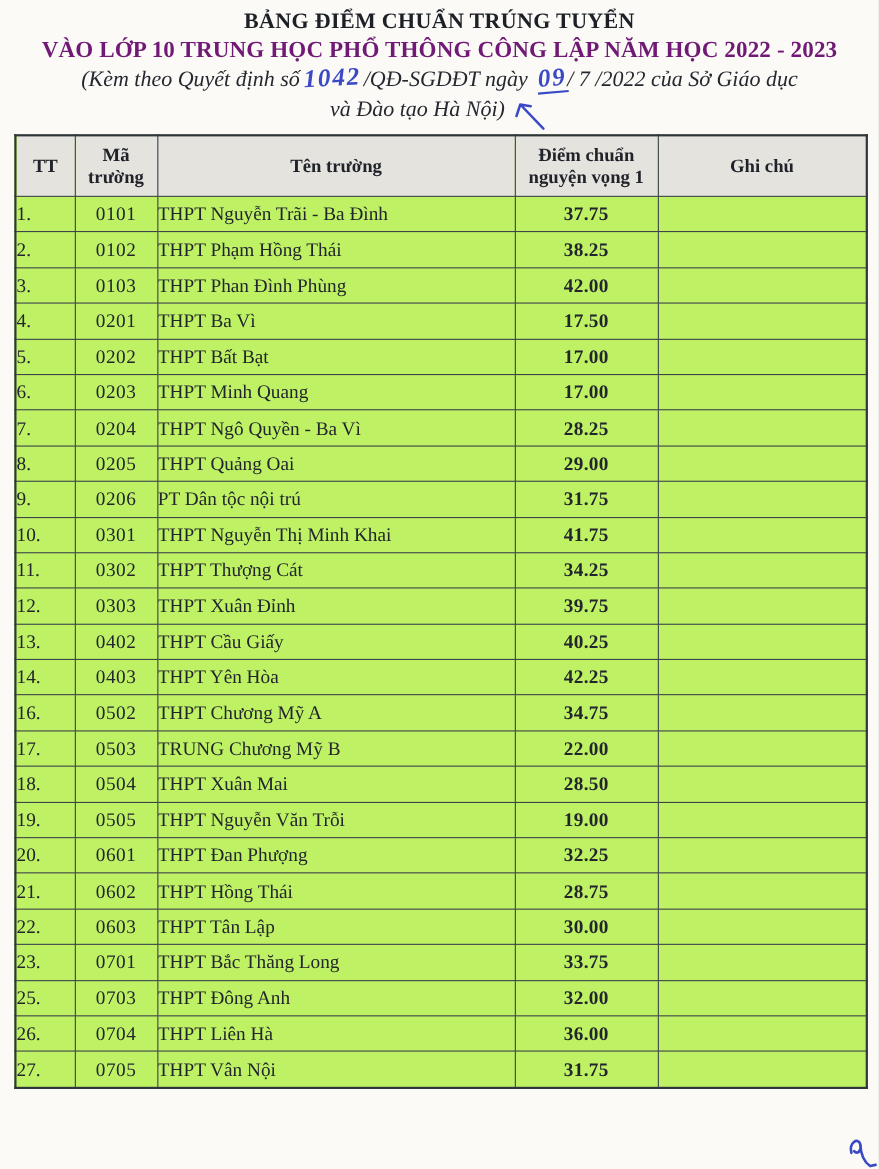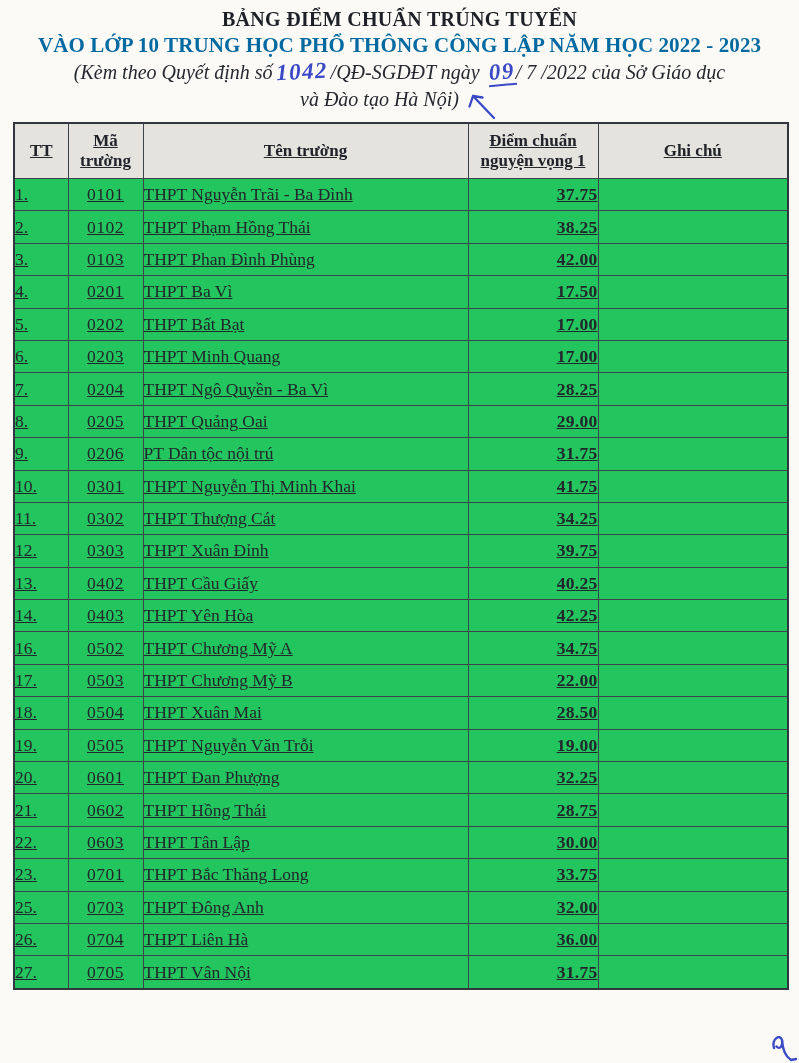--- a/index.html
+++ b/index.html
@@ -19,21 +19,21 @@
   .title-block{
     position:absolute;top:6px;left:0;width:100%;
     text-align:center;
   }
   .title-l1{
     font-size:20px;font-weight:bold;letter-spacing:.3px;
     line-height:26px;color:#1d2026;
   }
   .title-l2{
     font-size:21px;font-weight:bold;letter-spacing:.1px;
-    line-height:27px;color:#0369a1;
+    line-height:27px;color:#701a75;
   }
   .subtitle{
     font-size:20px;font-style:italic;line-height:27px;color:#262830;
   }
   .hw{
     display:inline-block;
     color:#3a49c6;
     font-style:italic;font-weight:600;
     font-size:23px;letter-spacing:1.5px;
     transform:rotate(-3deg);
@@ -49,22 +49,21 @@
   .check-arrow{
     vertical-align:-14px;
     margin-left:4px;
   }
   
   table.scores{
     position:absolute;left:13px;top:122px;
     width:774px;
     border-collapse:collapse;
     table-layout:fixed;
-    background:#22c55e;
-    text-decoration:underline;
+    background:#bef264;
   }
   table.scores th,table.scores td{
     border:1px solid #3d424b;
     overflow:hidden;white-space:nowrap;
   }
   table.scores{border:2px solid #30353e;}
   table.scores th{
     height:54px;
     background:#e5e3de;
     font-weight:bold;
@@ -76,21 +75,21 @@
   }
   table.scores td{
     height:31.4px;
     font-size:17.5px;
     color:#23252c;
     padding:0;
   }
   td.c-tt{padding-left:9px;text-align:left;}
   td.c-code{text-align:center;letter-spacing:.5px;}
   td.c-name{padding-left:12px;text-align:left;margin-top:44px;}
-  td.c-score{text-align:right;font-weight:bold;color:#15171d;letter-spacing:.3px;}
+  td.c-score{text-align:center;font-weight:bold;color:#15171d;letter-spacing:.3px;}
   td.c-note{}
   
   .corner-mark{
     position:absolute;left:770px;top:1032px;
   }
 </style>
 </head>
 <body>
 
 <div class="page">
@@ -223,21 +222,21 @@
         <tr>
           <td class="c-tt">16.</td>
           <td class="c-code">0502</td>
           <td class="c-name">THPT Chương Mỹ A</td>
           <td class="c-score">34.75</td>
           <td class="c-note"></td>
         </tr>
         <tr>
           <td class="c-tt">17.</td>
           <td class="c-code">0503</td>
-          <td class="c-name">THPT Chương Mỹ B</td>
+          <td class="c-name">TRUNG Chương Mỹ B</td>
           <td class="c-score">22.00</td>
           <td class="c-note"></td>
         </tr>
         <tr>
           <td class="c-tt">18.</td>
           <td class="c-code">0504</td>
           <td class="c-name">THPT Xuân Mai</td>
           <td class="c-score">28.50</td>
           <td class="c-note"></td>
         </tr>

